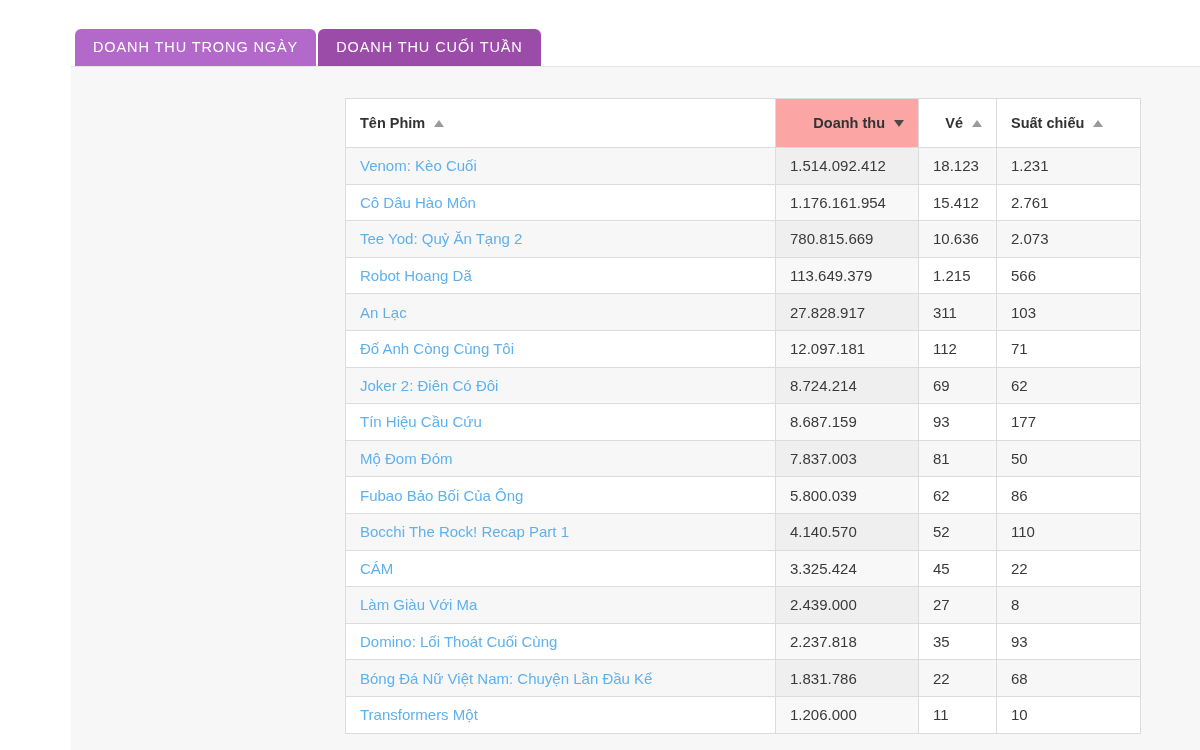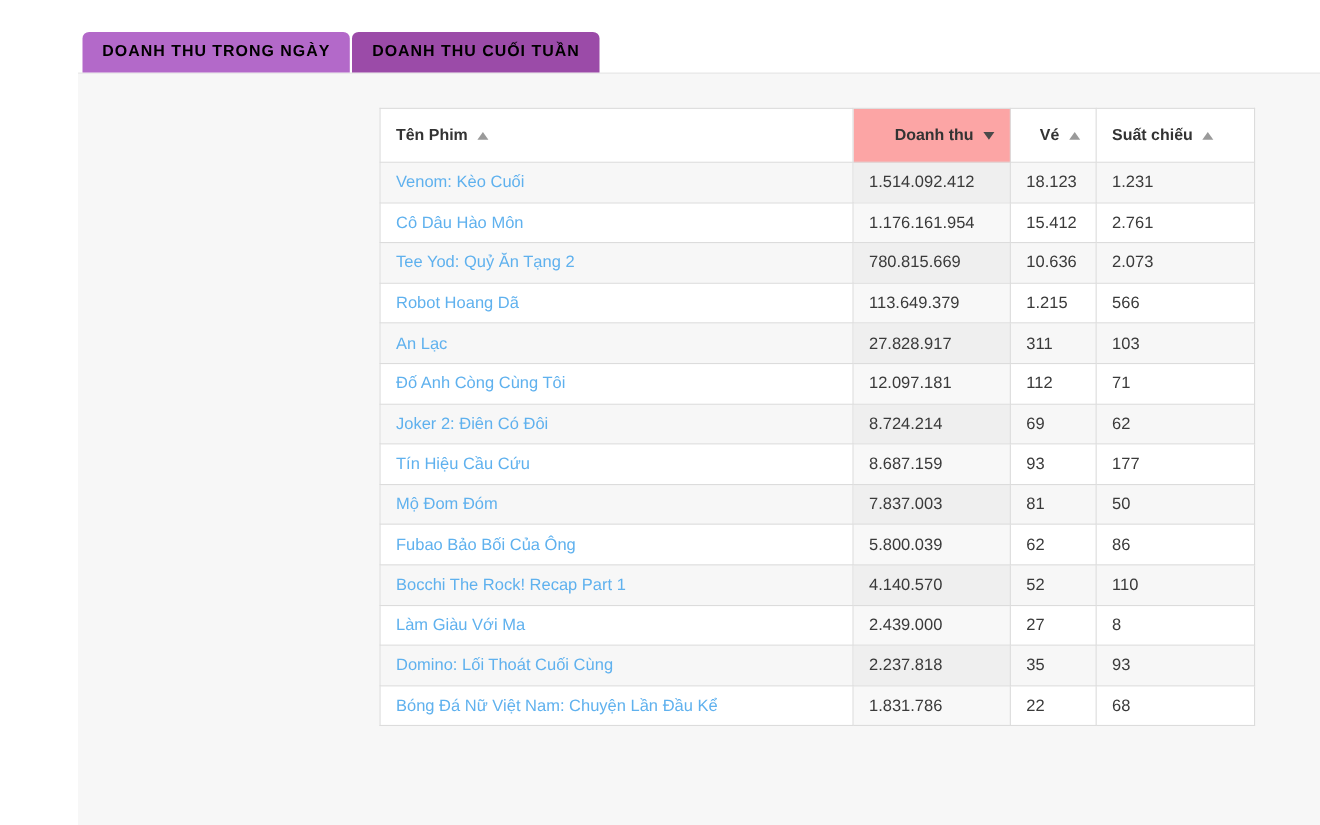--- a/index.html
+++ b/index.html
@@ -33,23 +33,23 @@
     z-index: 5;
   }
   .tab {
     height: 37px;
     display: flex;
     align-items: center;
     justify-content: center;
     padding: 16px 18px;
     border: 0;
     border-radius: 6px 6px 0 0;
-    color: #000000;
+    color: #ffffff;
     font-size: 14.5px;
-    font-weight: bold;
+    font-weight: normal;
     letter-spacing: 0.9px;
     text-transform: uppercase;
     white-space: nowrap;
     cursor: pointer;
     font-family: "Liberation Sans", "DejaVu Sans", sans-serif;
     line-height: 1;
   }
   .tab--active { background: #b369c9; }
   .tab--inactive { background: #9b4ba8; }
 
@@ -251,35 +251,47 @@
               <td class="td-num">62</td>
               <td class="td-num">86</td>
             </tr>
             <tr>
               <td class="td-name"><a class="film-link">Bocchi The Rock! Recap Part 1</a></td>
               <td class="td-num td-rev">4.140.570</td>
               <td class="td-num">52</td>
               <td class="td-num">110</td>
             </tr>
             <tr>
+              <td class="td-name"><a class="film-link">CÁM</a></td>
+              <td class="td-num td-rev">3.325.424</td>
+              <td class="td-num">45</td>
+              <td class="td-num">22</td>
+            </tr>
+            <tr>
               <td class="td-name"><a class="film-link">Làm Giàu Với Ma</a></td>
               <td class="td-num td-rev">2.439.000</td>
               <td class="td-num">27</td>
               <td class="td-num">8</td>
             </tr>
             <tr>
               <td class="td-name"><a class="film-link">Domino: Lối Thoát Cuối Cùng</a></td>
               <td class="td-num td-rev">2.237.818</td>
               <td class="td-num">35</td>
               <td class="td-num">93</td>
             </tr>
             <tr>
               <td class="td-name"><a class="film-link">Bóng Đá Nữ Việt Nam: Chuyện Lần Đầu Kể</a></td>
               <td class="td-num td-rev">1.831.786</td>
               <td class="td-num">22</td>
               <td class="td-num">68</td>
             </tr>
+            <tr>
+              <td class="td-name"><a class="film-link">Transformers Một</a></td>
+              <td class="td-num td-rev">1.206.000</td>
+              <td class="td-num">11</td>
+              <td class="td-num">10</td>
+            </tr>
           </tbody>
       </table>
     </div>
 
   </div>
 </div>
 
 </body></html>

